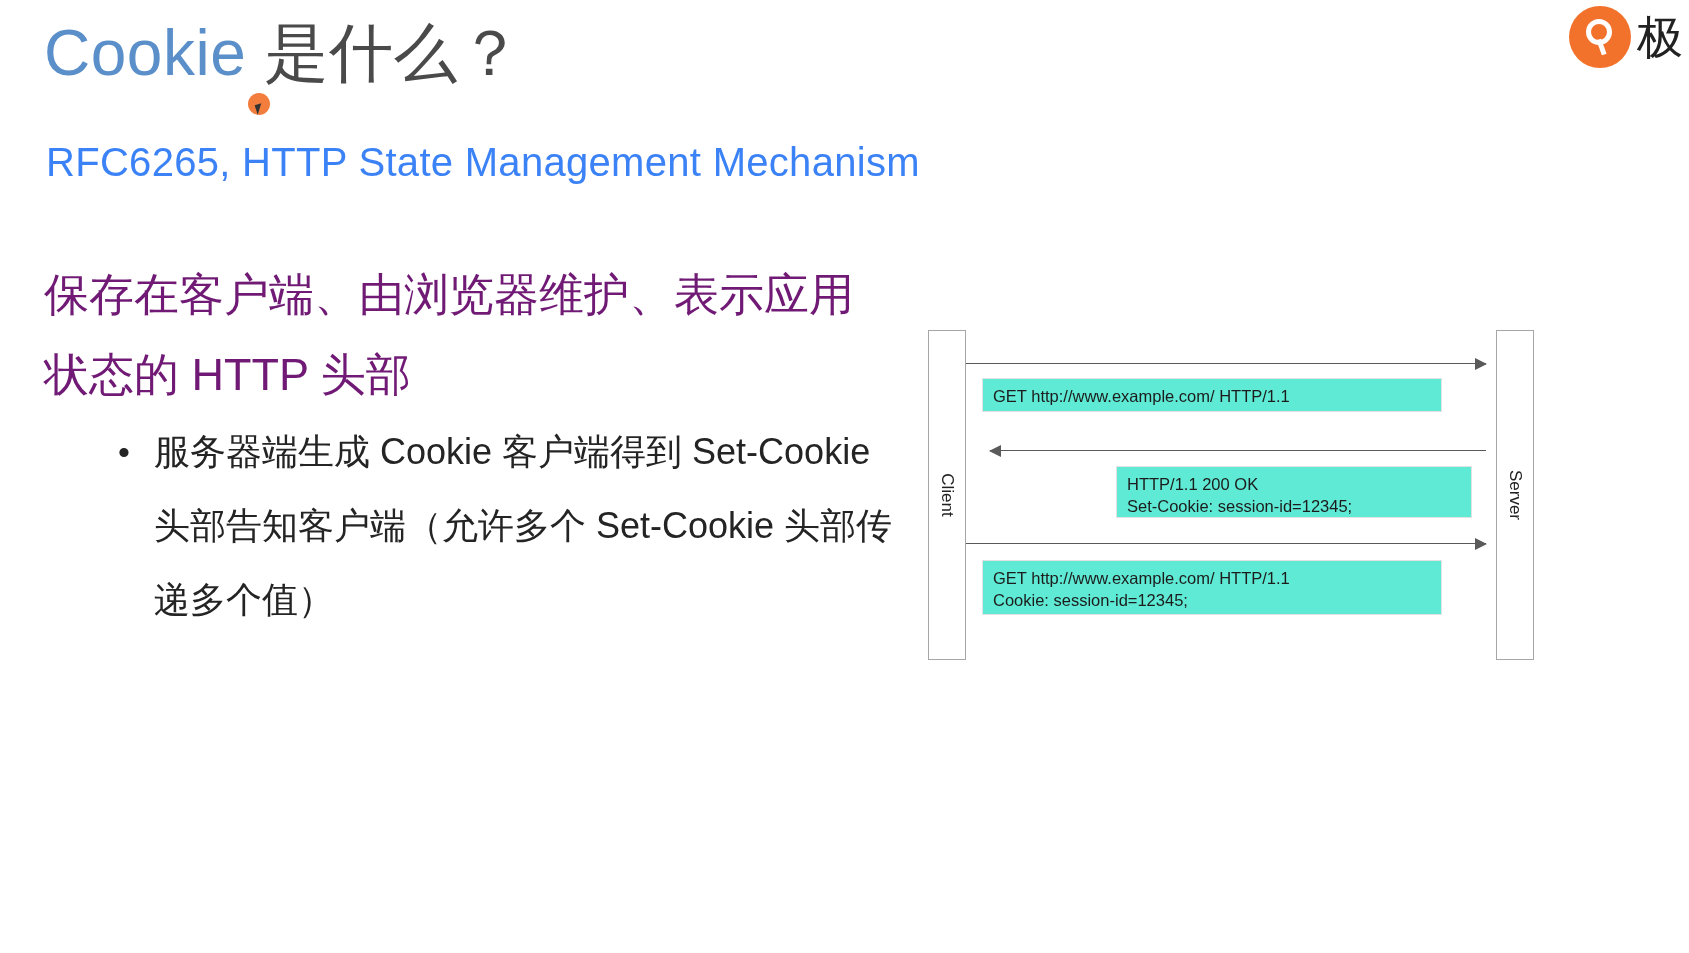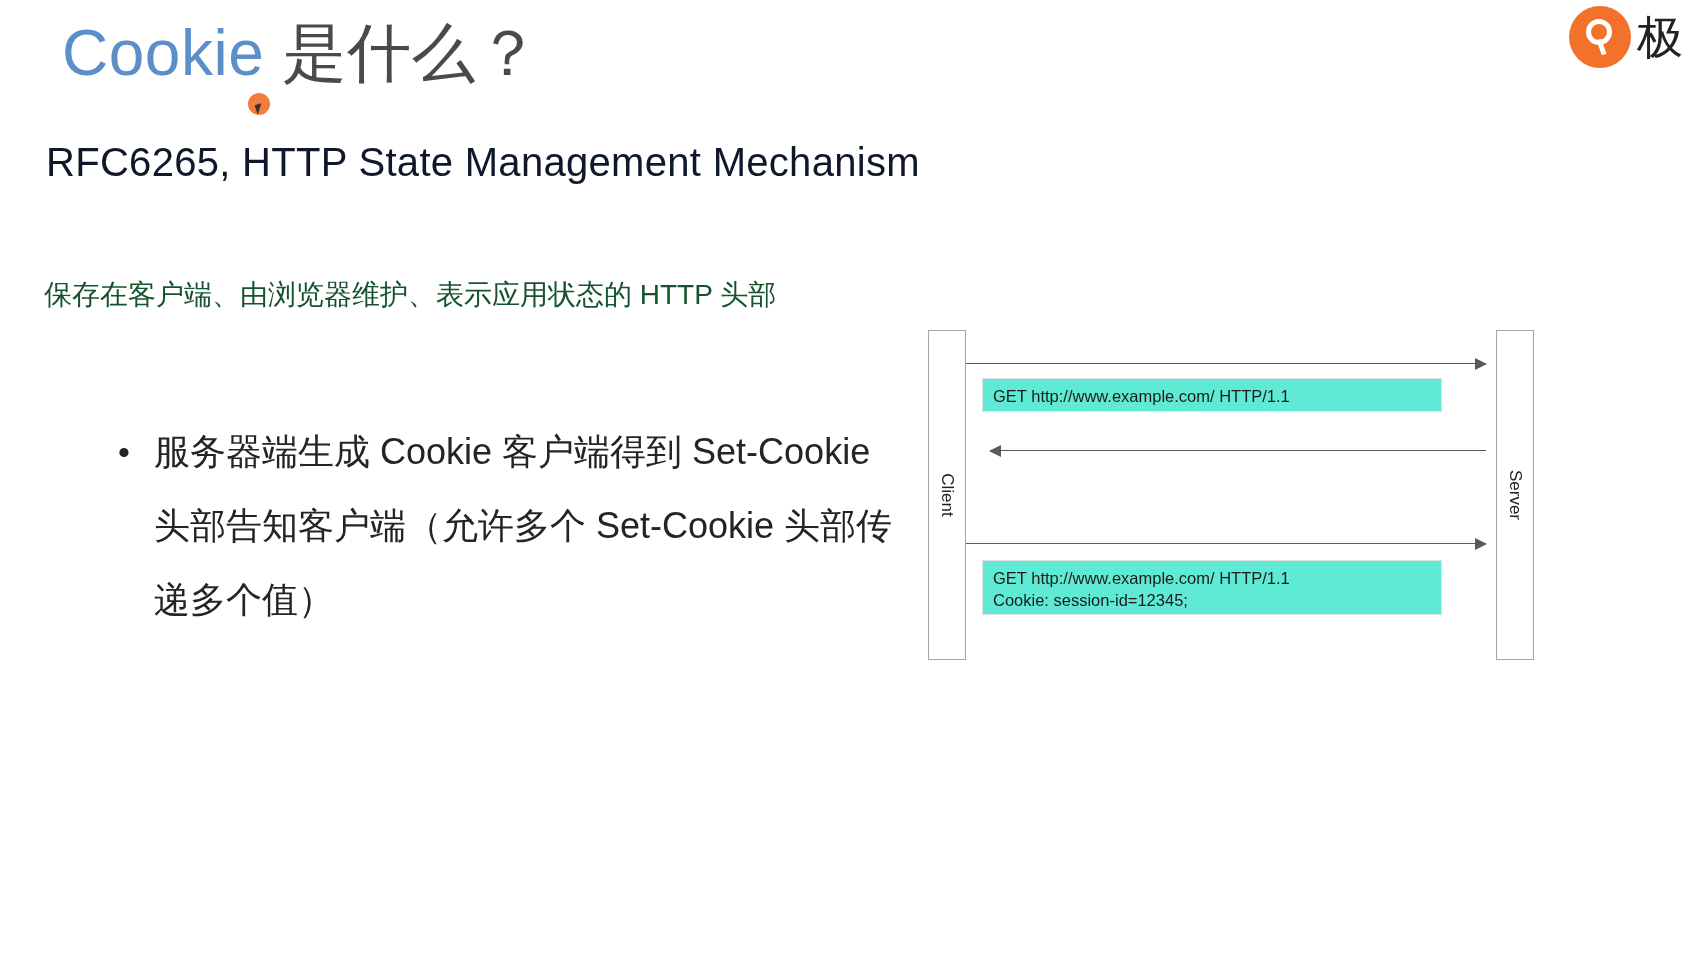--- a/index.html
+++ b/index.html
@@ -12,21 +12,21 @@
     height: 953px;
     position: relative;
     overflow: hidden;
     font-family: "Liberation Sans", sans-serif;
     color: #1a1a1a;
   }
 
   
   .slide-title {
     position: absolute;
-    left: 62px;
+    left: 44px;
     top: 10px;
     font-size: 64px;
     font-weight: 400;
     letter-spacing: 0.5px;
     white-space: nowrap;
   }
   .slide-title .en {
     color: #5b8fc9;
   }
   .slide-title .cn {
@@ -55,34 +55,34 @@
     transform: rotate(-18deg);
   }
 
   
   .subtitle {
     position: absolute;
     left: 46px;
     top: 140px;
     font-size: 40px;
     font-weight: 400;
-    color: #0f172a;
+    color: #3b82f6;
     letter-spacing: 0.3px;
     white-space: nowrap;
   }
 
   
   .body-para {
     position: absolute;
     left: 44px;
     top: 255px;
     width: 830px;
-    font-size: 28px;
+    font-size: 45px;
     line-height: 80px;
-    color: #14532d;
+    color: #701a75;
   }
 
   
   .bullets {
     position: absolute;
     left: 112px;
     top: 415px;
     width: 800px;
     list-style: none;
     margin: 0;
@@ -237,20 +237,22 @@
     <span class="vlabel">Client</span>
   </div>
   <div class="lifeline" id="lifeline-server">
     <span class="vlabel">Server</span>
   </div>
 
   <div class="arrow right" style="left:46px; top:33px; width:520px;"></div>
   <div class="msgbox" style="left:62px; top:48px; width:460px; height:34px;">GET http://www.example.com/ HTTP/1.1</div>
 
   <div class="arrow left" style="left:70px; top:120px; width:496px;"></div>
+  <div class="msgbox" style="left:196px; top:136px; width:356px; height:52px;">HTTP/1.1 200 OK
+Set-Cookie: session-id=12345;</div>
 
   <div class="arrow right" style="left:46px; top:213px; width:520px;"></div>
   <div class="msgbox" style="left:62px; top:230px; width:460px; height:55px;">GET http://www.example.com/ HTTP/1.1
 Cookie: session-id=12345;</div>
 </div>
 
 <div class="logo">
   <div class="logo-mark"></div>
   <div class="logo-text">极</div>
 </div>

